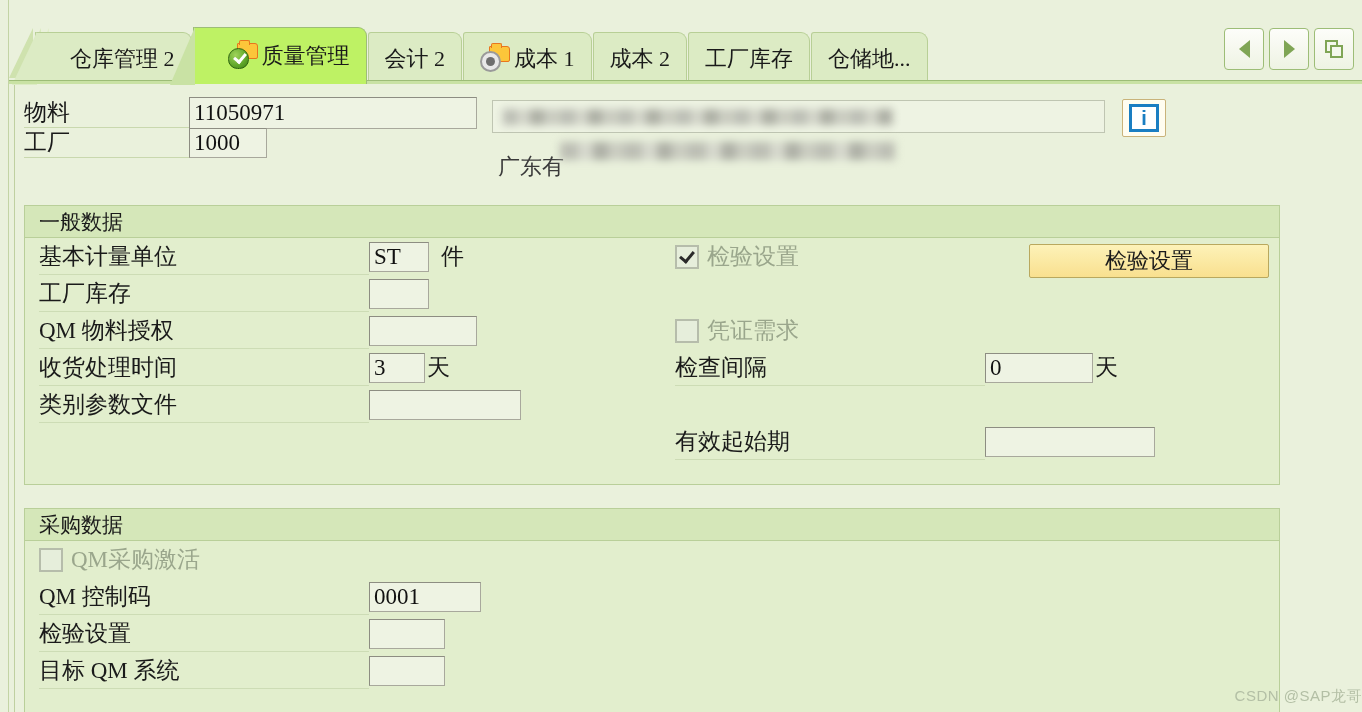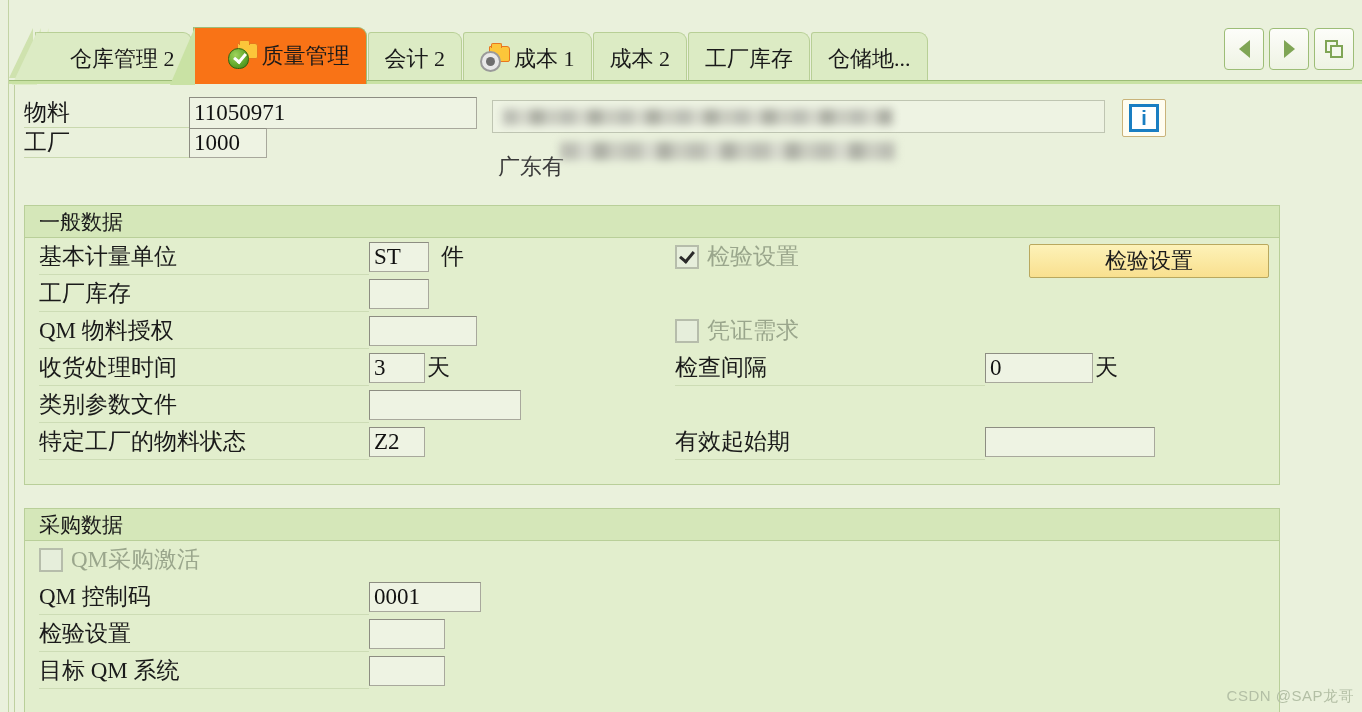--- a/index.html
+++ b/index.html
@@ -87,21 +87,21 @@
     border-radius: 0 9px 0 0;
   }
   .tab.slant::before {
     content: "";
     position: absolute; left: -24px; top: -1px;
     width: 0; height: 0;
     border-bottom: 53px solid #dcebc4;
     border-left: 25px solid transparent;
   }
   .tab.active {
-    background: #f97316;
+    background: #bef264;
     border-color: #9dbd77;
     height: 57px;
     z-index: 5;
   }
   .tab.active.slant::before {
     border-bottom: 58px solid #c9e2a4;
   }
   .tab-label { position: relative; z-index: 2; }
 
   .tabstrip-base {
@@ -356,21 +356,21 @@
     border: 1px solid #b9a85e;
     border-radius: 2px;
     font-family: "Liberation Serif","DejaVu Serif",serif;
     font-size: 22px;
     color: #1a1a1a;
     cursor: pointer;
   }
 
   .watermark {
     position: absolute;
-    right: 8px; bottom: 6px;
+    right: 0; bottom: 6px;
     font-family: "Liberation Sans", sans-serif;
     font-size: 15px;
     color: #b3bfa5;
     letter-spacing: .5px;
   }
 </style>
 </head>
 <body>
 
 <div id="app">
@@ -491,24 +491,20 @@
           <span class="flabel fl-330">收货处理时间</span>
           <input class="inp f-w56" value="3" style="">
           <span class="suffix tight">天</span>
         </div>
 
         <div class="frow">
           <span class="flabel fl-330">类别参数文件</span>
           <input class="inp f-w152" value="" style="">
         </div>
 
-        <div class="frow">
-          <span class="flabel fl-330">特定工厂的物料状态</span>
-          <input class="inp f-w56" value="Z2" style="">
-        </div>
 
       </div>
 
       <div class="col-right">
 
         <div class="chk-row">
           <span class="chk checked"></span>
           <span class="chk-label">检验设置</span>
         </div>
 

